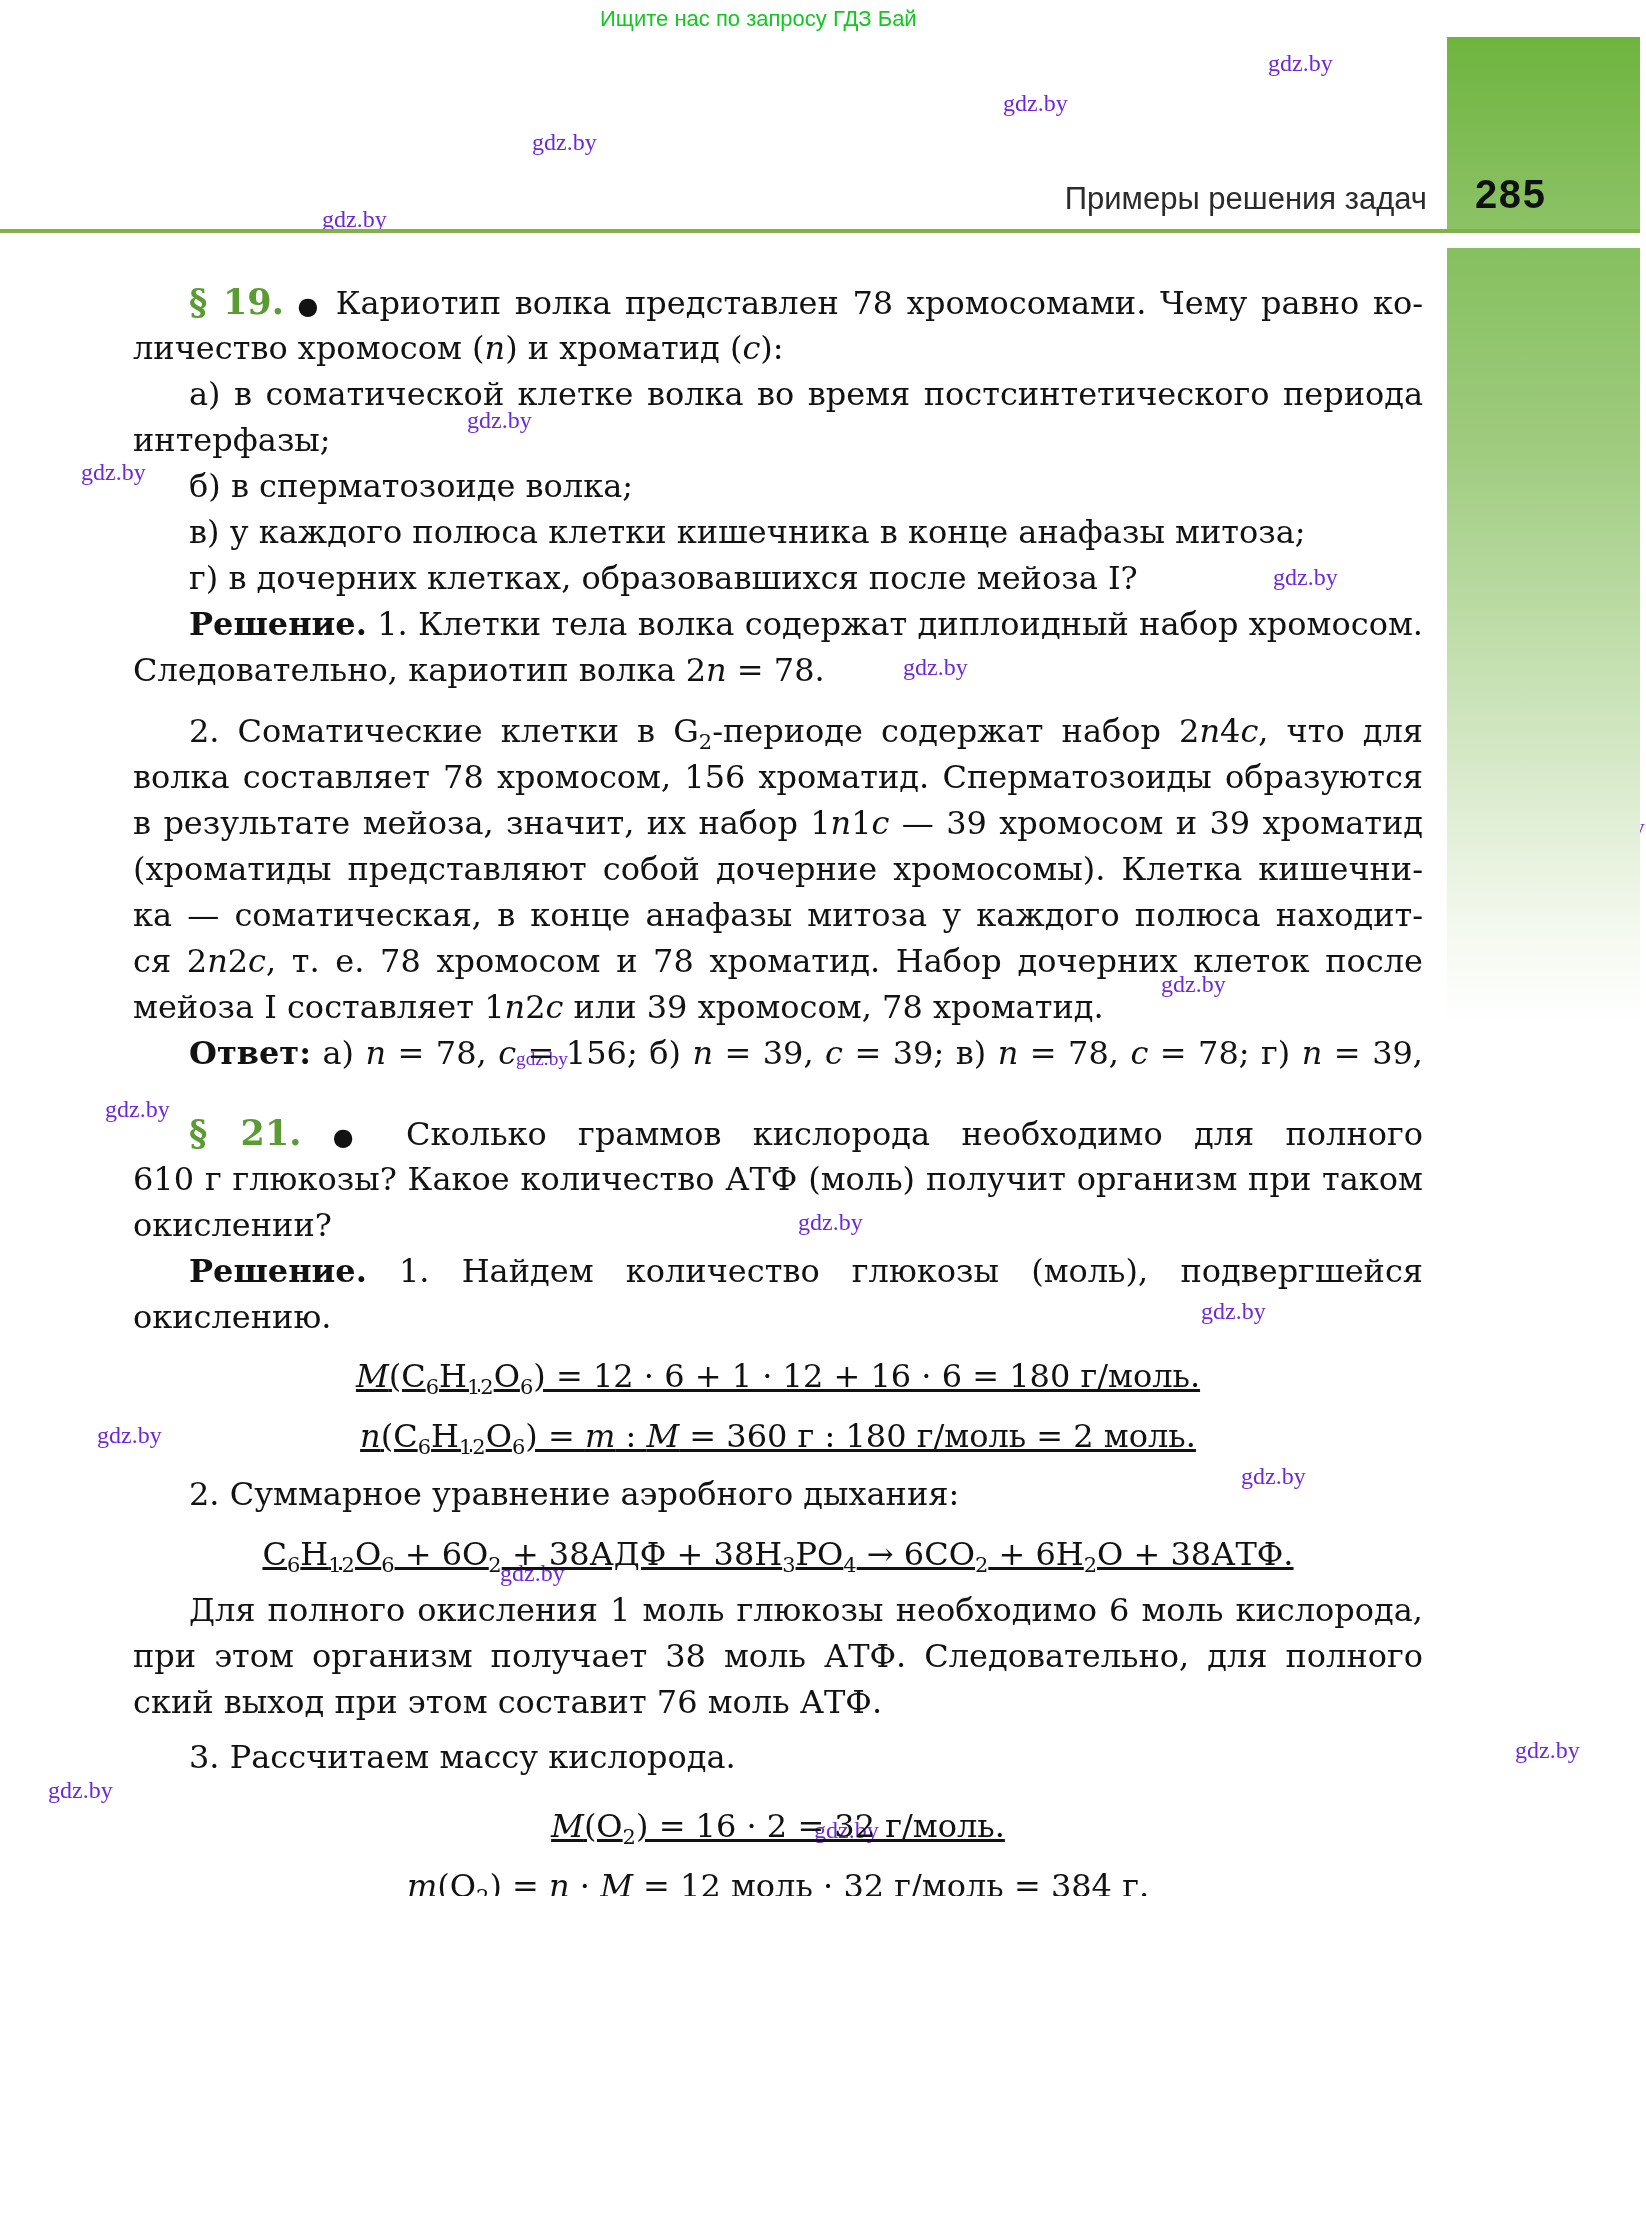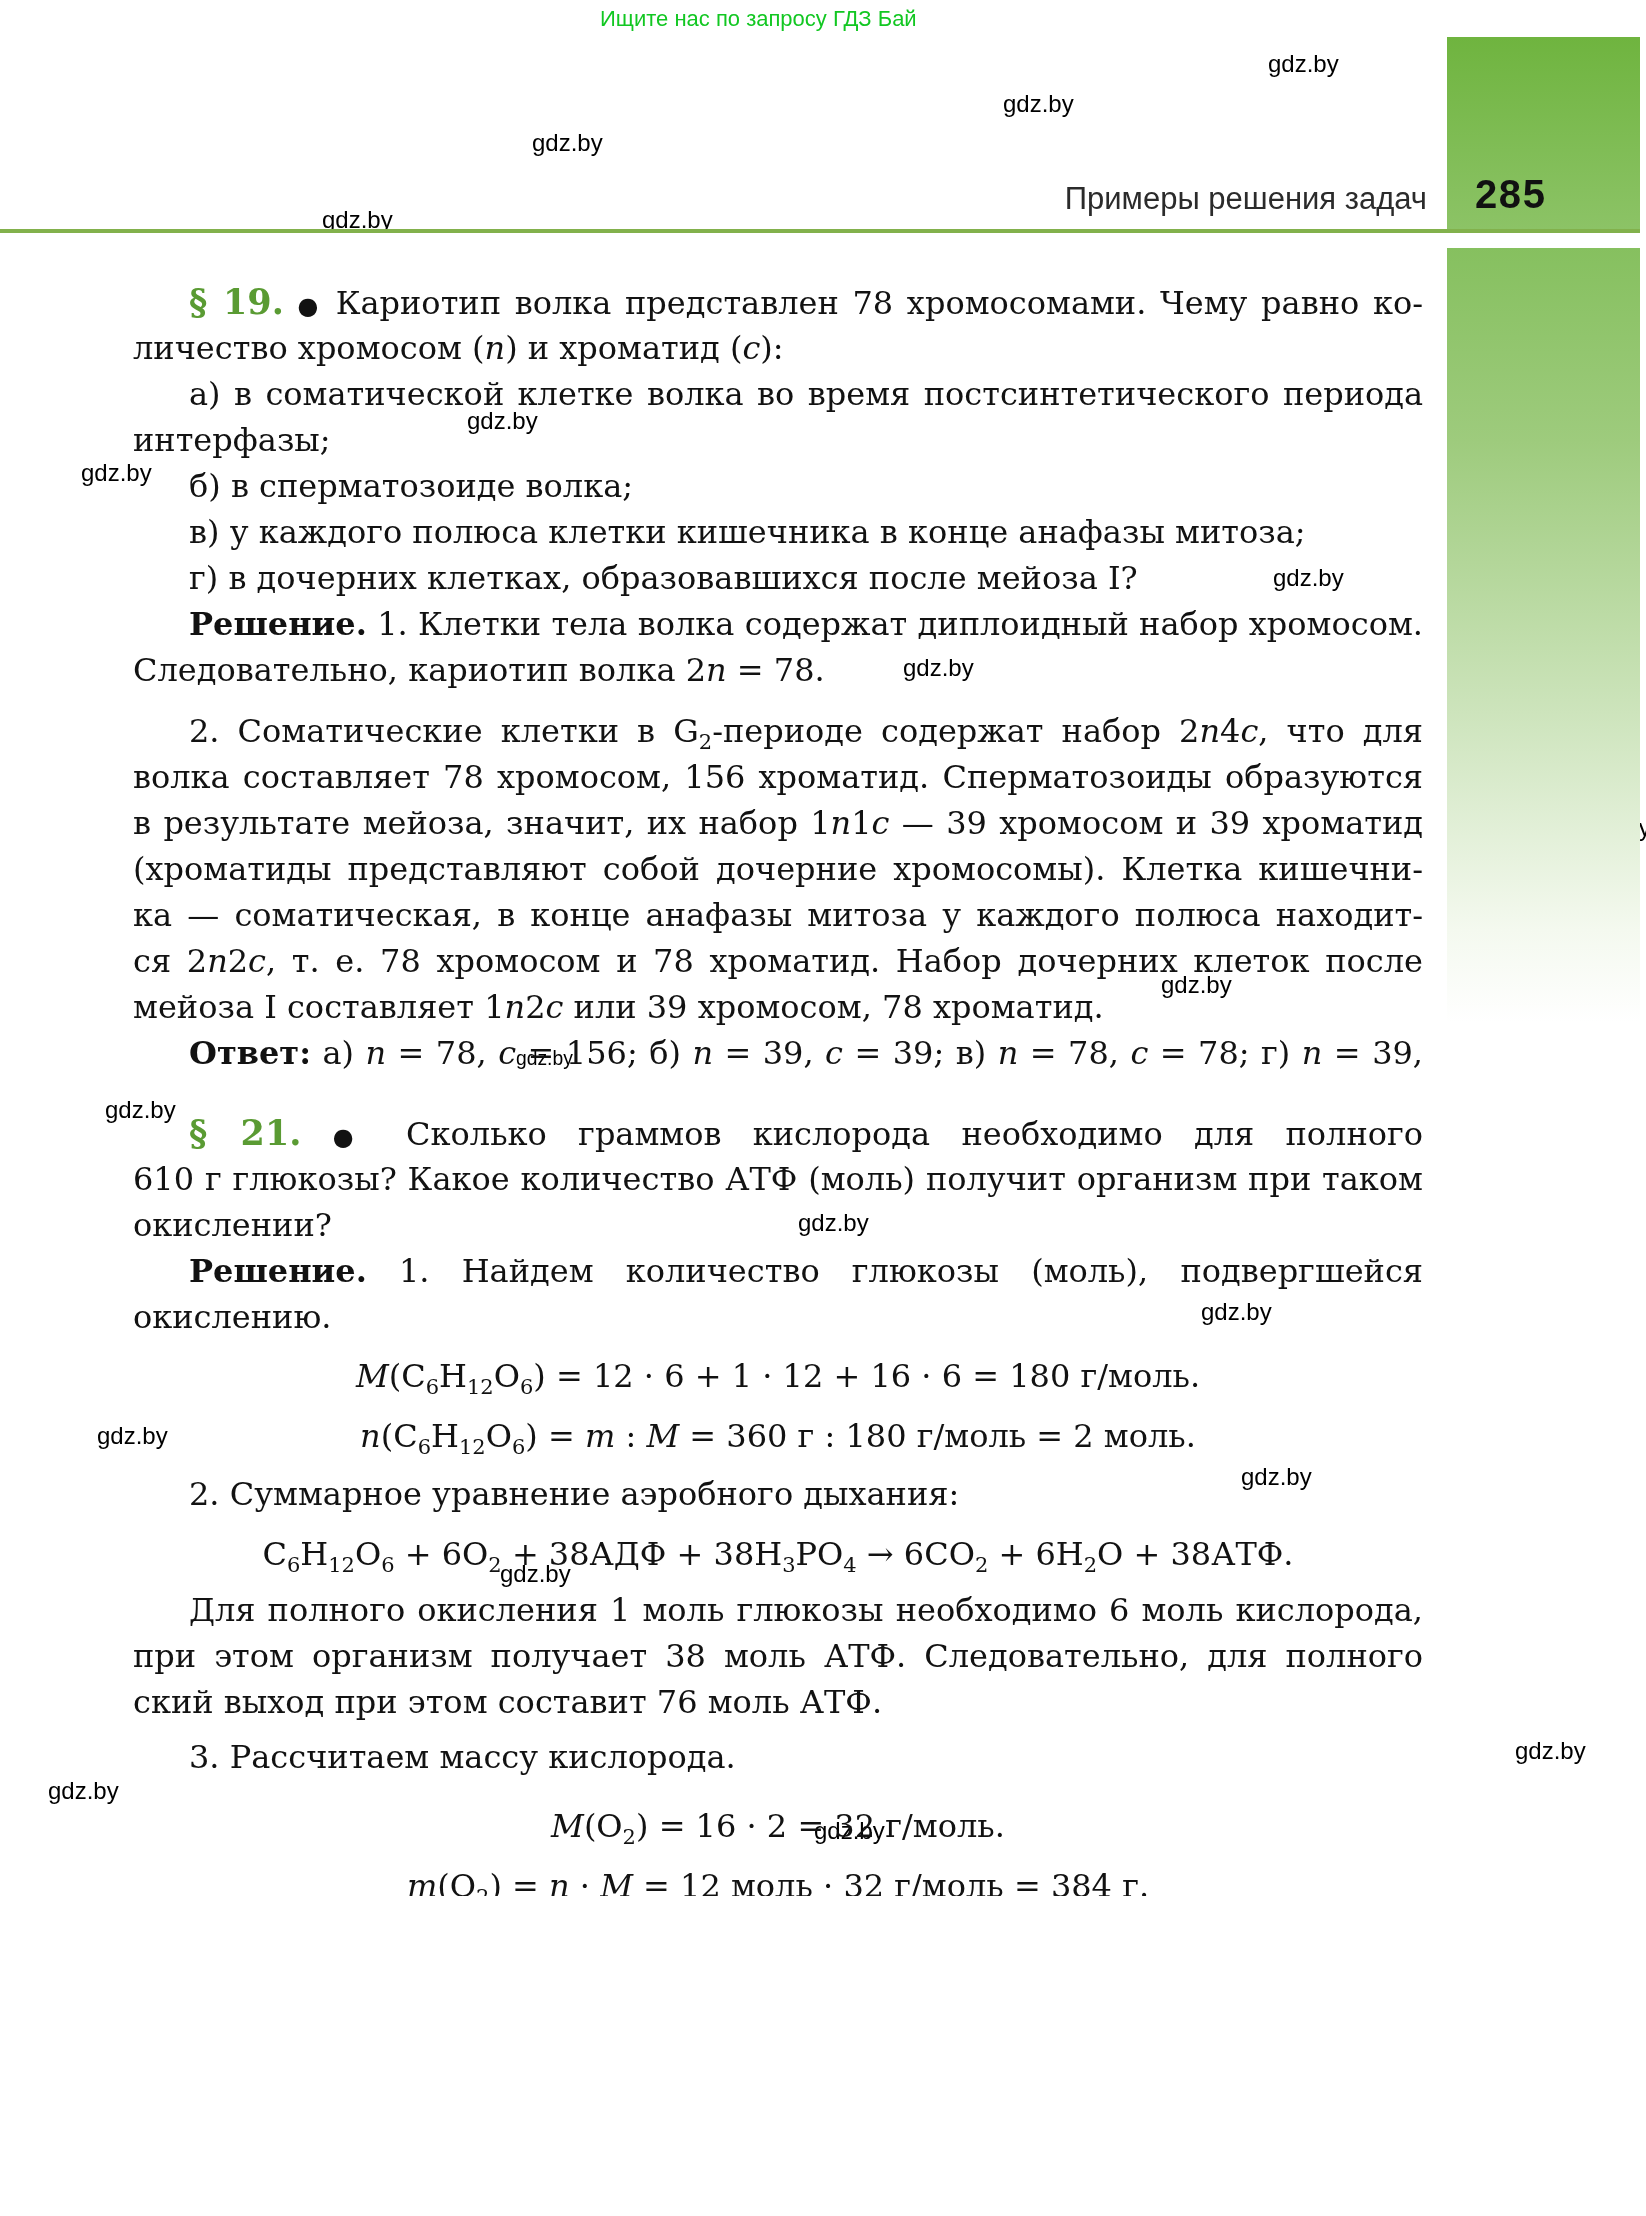--- a/index.html
+++ b/index.html
@@ -10,22 +10,22 @@
 
   
   .promo {
     position:absolute; left:600px; top:6.4px;
     font-family:"Liberation Sans", sans-serif; font-size:22px; color:#12c722;
     white-space:nowrap;
   }
 
   
   .wm {
-    position:absolute; font-family:Liberation Sans, sans-serif;
-    font-size:24px; color:#000000; white-space:nowrap;
+    position:absolute; font-family:Liberation Serif, serif;
+    font-size:24px; color:#6d28d9; white-space:nowrap;
   }
   .wm.sm { font-size:19.3px; }
 
   
   .sidebar-top {
     position:absolute; left:1447px; top:37px; width:193px; height:192px;
     background:linear-gradient(180deg,#6fb43f 0%, #8cc366 100%);
   }
   .hrule {
     position:absolute; left:0; top:229px; width:1640px; height:4px;
@@ -49,21 +49,21 @@
   
   .doc {
     position:absolute; left:133px; top:279px; width:1290px;
     font-size:32px; color:#121212;
   }
   .l { line-height:46px; text-align:justify; max-height:46px; overflow:hidden; }
   .l::after { content:""; display:inline-block; width:100%; height:0; }
   .l.end { text-align:left; }
   .l.end::after { content:none; }
   .ind { text-indent:56px; }
-  .f { line-height:60px; text-align:center; }
+  .f { line-height:60px; text-align:center;text-decoration:underline; }
   .gsec { color:#5a9b33; font-size:35px; }
   .blt { font-size:24px; }
   sub { font-size:21px; line-height:0; }
   i { font-style:italic; }
 
   
   .copyright {
     position:absolute; left:0; top:2065px; width:1647px; text-align:center;
     font-family:"Liberation Sans", sans-serif; font-size:34px; color:#f2a6b9;
   }

